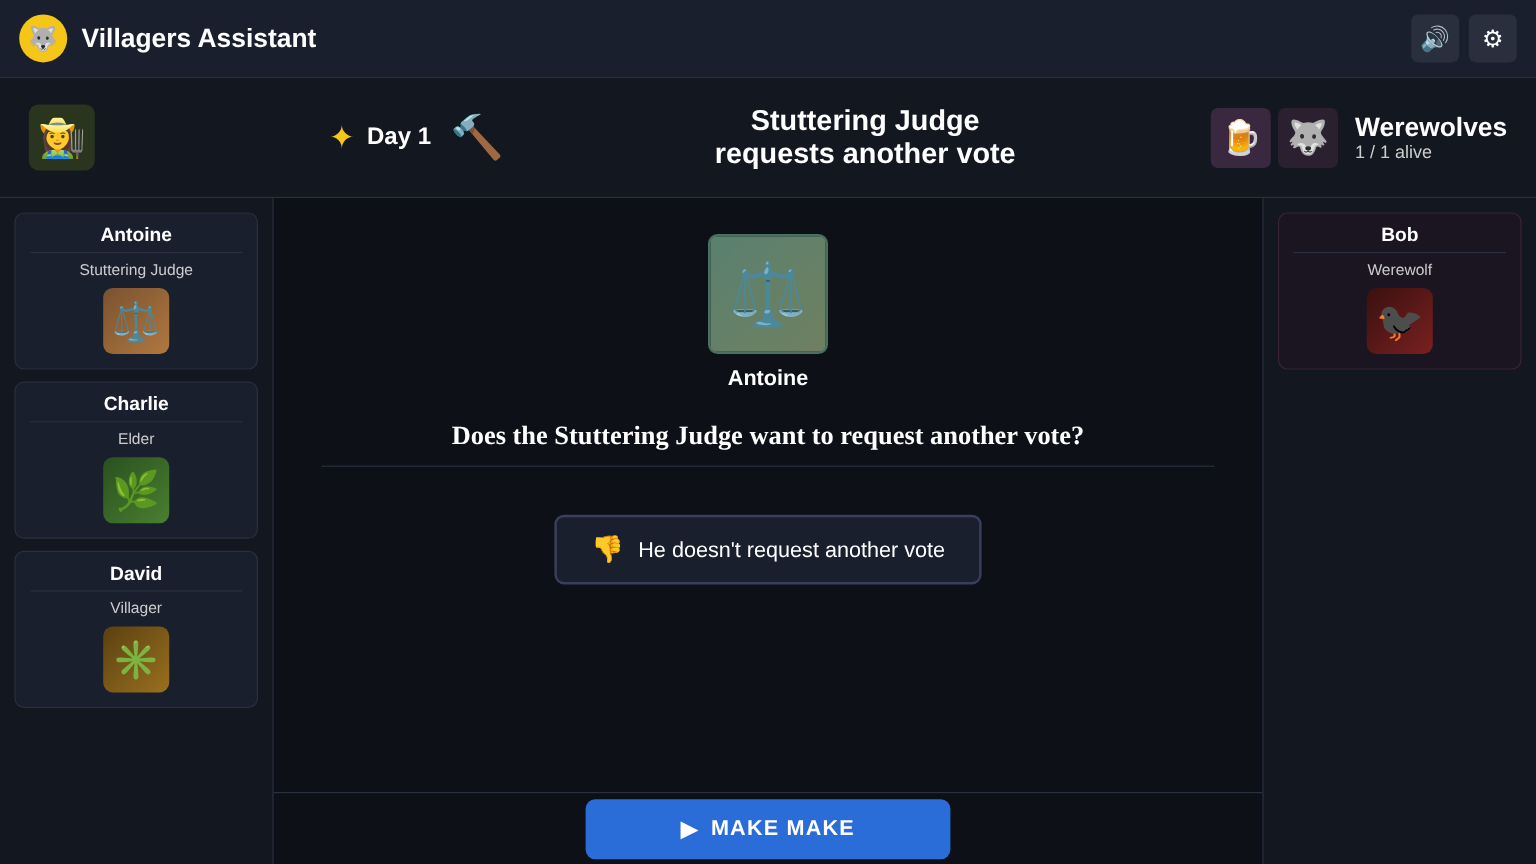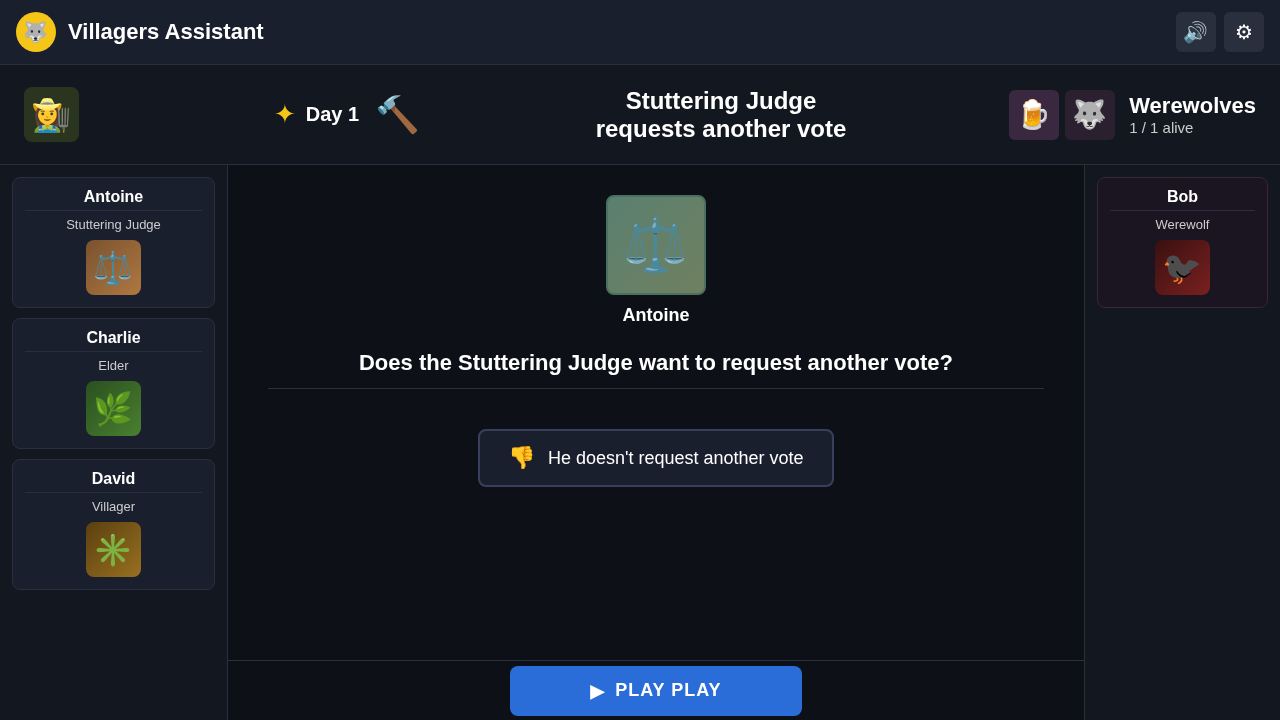--- a/index.html
+++ b/index.html
@@ -203,20 +203,21 @@
     #protagonist-name {
       font-size: 18px;
       font-weight: bold;
     }
     #question-text {
       font-size: 22px;
       font-weight: bold;
       text-align: center;
       margin-bottom: 12px;
       color: #ffffff;
+      font-family: Liberation Serif, serif;
     }
     #question-divider {
       width: 100%;
       height: 1px;
       background: #2a2f3e;
       margin-bottom: 40px;
     }
     #no-vote-btn {
       display: flex;
       align-items: center;
@@ -255,21 +256,21 @@
       font-weight: bold;
       cursor: pointer;
       display: flex;
       align-items: center;
       gap: 10px;
       letter-spacing: 1px;
     }
 
     
     #right-panel {
-      width: 196px;
+      width: 228px;
       background: #13171f;
       border-left: 1px solid #2a2f3e;
       padding: 12px;
       display: flex;
       flex-direction: column;
       gap: 10px;
     }
 
     
     .gavel-icon {
@@ -389,21 +390,21 @@
     <div id="question-divider"></div>
 
     <button id="no-vote-btn">
       <span id="thumb-icon">👎</span>
       <span>He doesn't request another vote</span>
     </button>
 
     <div id="bottom-bar">
       <button id="make-play-btn">
         <span>▶</span>
-        <span>PLAY PLAY</span>
+        <span>MAKE MAKE</span>
       </button>
     </div>
 
   </div>
 
   <div id="right-panel">
 
     <div class="player-card" style="background:#1a1520; border-color:#3a2535;">
       <div class="player-name">Bob</div>
       <div class="player-divider"></div>

